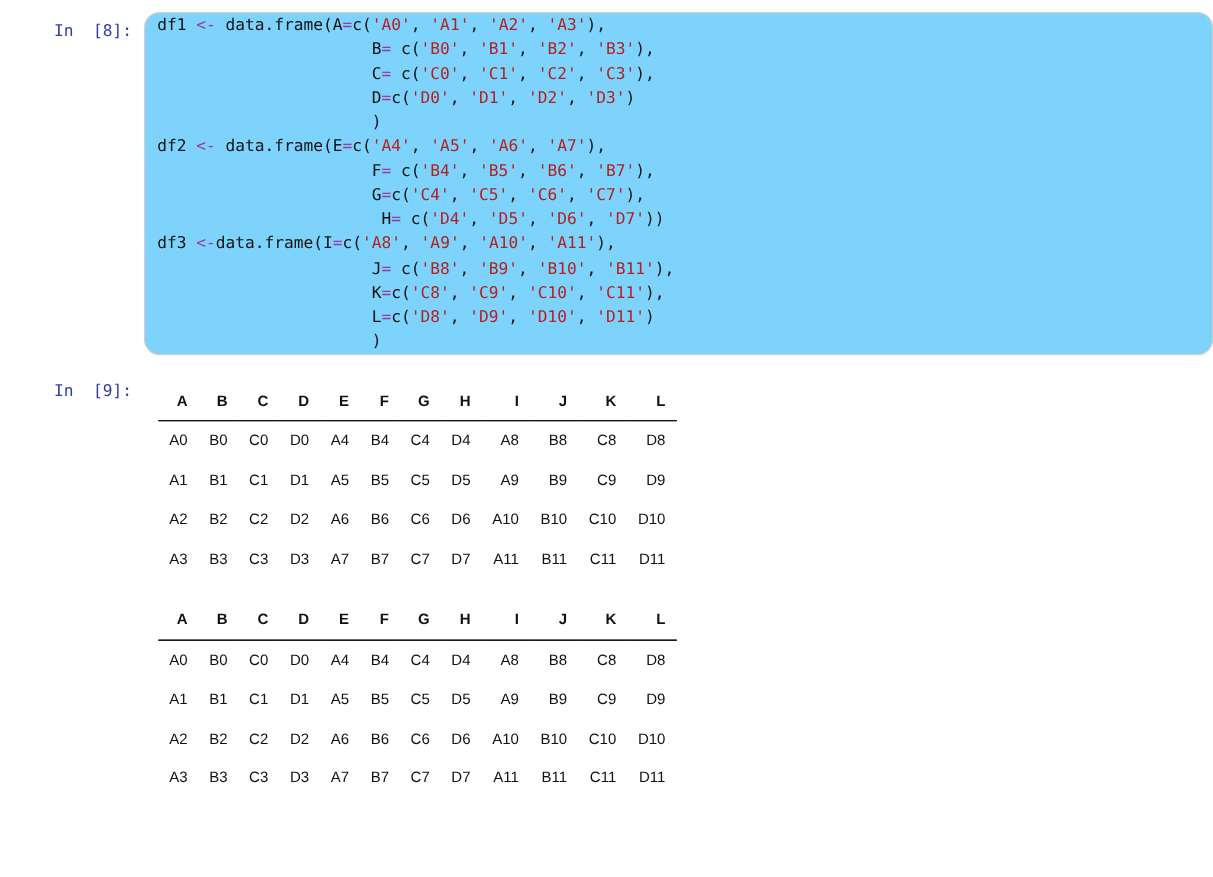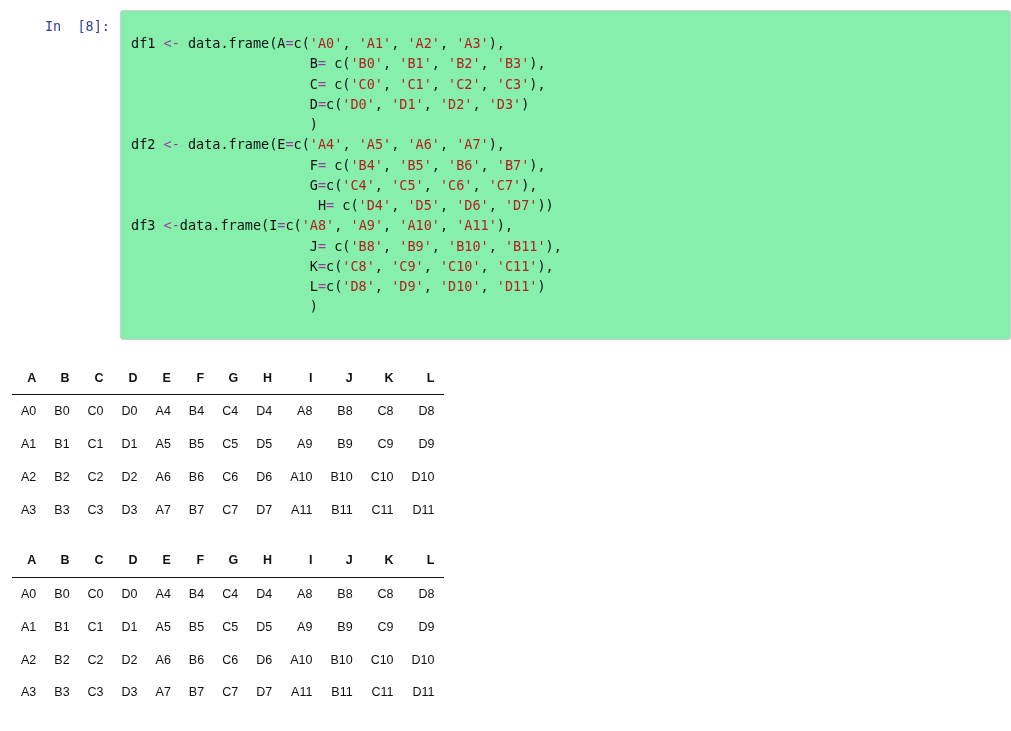--- a/index.html
+++ b/index.html
@@ -23,24 +23,24 @@
     padding: 6px 10px 0 0;
     color: #303F9F;
     white-space: pre;
     box-sizing: border-box;
   }
   .cell-body {
     flex: 1 1 auto;
     min-width: 0;
   }
   .input-area {
-    background: #86efac;
+    background: #7dd3fc;
     border: 1px solid #cfcfcf;
-    border-radius: 3px;
-    padding: 22px 10px;
+    border-radius: 13px;
+    padding: 0 10px;
     overflow-x: auto;
   }
   pre.code {
     margin: 0;
     font-family: inherit;
     font-size: inherit;
     white-space: pre;
   }
   .tok-op { color: #9a3ba0; }
   .tok-str { color: #b22222; }
@@ -90,20 +90,21 @@
 <span>df3 </span><span class="tok-op">&lt;-</span><span>data.frame(I</span><span class="tok-op">=</span><span>c(</span><span class="tok-str">'A8'</span><span>, </span><span class="tok-str">'A9'</span><span>, </span><span class="tok-str">'A10'</span><span>, </span><span class="tok-str">'A11'</span><span>),</span>
 <span>                      J</span><span class="tok-op">=</span><span> c(</span><span class="tok-str">'B8'</span><span>, </span><span class="tok-str">'B9'</span><span>, </span><span class="tok-str">'B10'</span><span>, </span><span class="tok-str">'B11'</span><span>),</span>
 <span>                      K</span><span class="tok-op">=</span><span>c(</span><span class="tok-str">'C8'</span><span>, </span><span class="tok-str">'C9'</span><span>, </span><span class="tok-str">'C10'</span><span>, </span><span class="tok-str">'C11'</span><span>),</span>
 <span>                      L</span><span class="tok-op">=</span><span>c(</span><span class="tok-str">'D8'</span><span>, </span><span class="tok-str">'D9'</span><span>, </span><span class="tok-str">'D10'</span><span>, </span><span class="tok-str">'D11'</span><span>)</span>
 <span>                      )</span></pre>
     </div>
   </div>
 </div>
 
 <div class="cell">
+  <div class="prompt">In  [9]:</div>
   <div class="cell-body">
 
     <div class="output-block">
       <table class="df" id="df-out-1">
           <thead>
             <tr>
               <th>A</th>
               <th>B</th>
               <th>C</th>
               <th>D</th>

